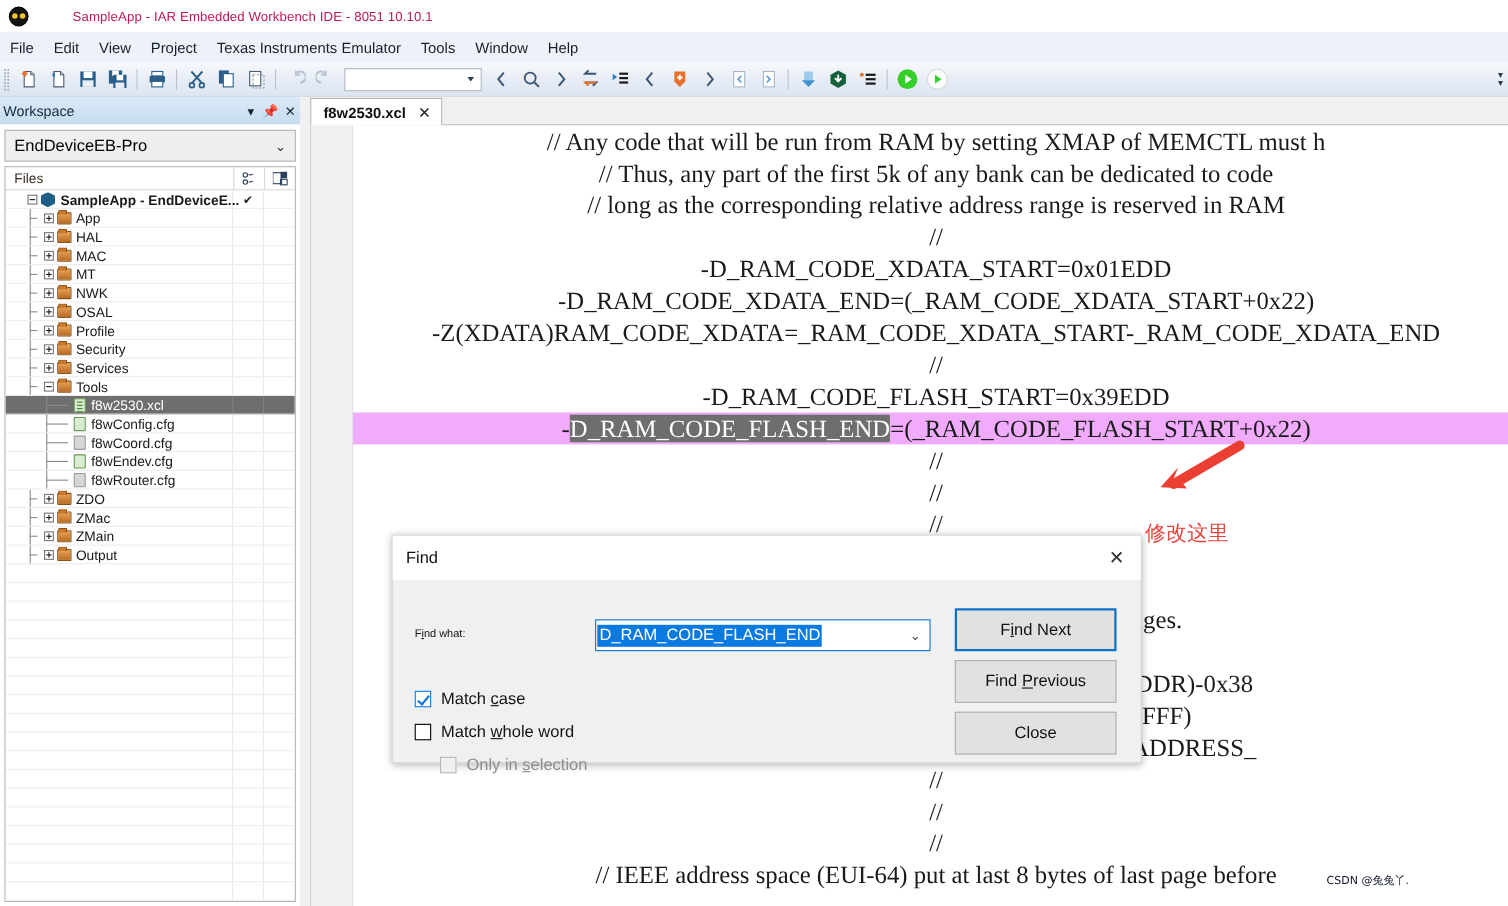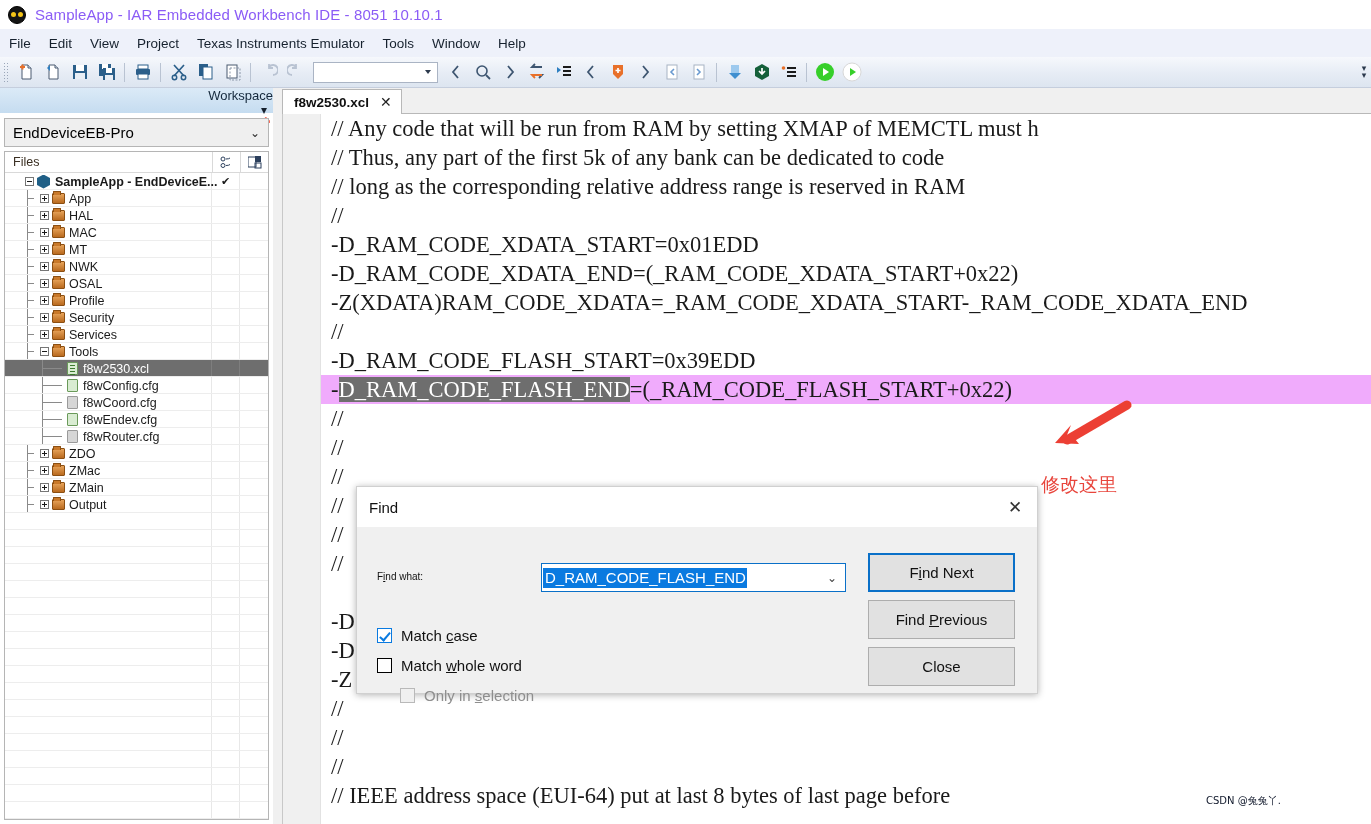--- a/index.html
+++ b/index.html
@@ -30,22 +30,23 @@
     border: 1px solid #000;
   }
   .app-icon::before, .app-icon::after {
     content: ""; position: absolute; top: 5px;
     width: 5px; height: 5px; border-radius: 50%;
     background: #f5c518;
   }
   .app-icon::before { left: 2px; }
   .app-icon::after  { right: 2px; }
   .title-text {
-    font-size: 15px; color: #8b5cf6; letter-spacing: .1px;
+    font-size: 12px; color: #be185d; letter-spacing: .1px;
     white-space: nowrap;
+    margin-left: 31px;
   }
 
   
   .menubar {
     position: absolute; left: 0; top: 29px; width: 1371px; height: 28px;
     background: #eef1fa;
     display: flex; align-items: center;
     font-size: 13.5px; color: #16212e;
   }
   .menu-item { padding: 4px 9px; white-space: nowrap; cursor: default; }
@@ -85,24 +86,23 @@
   .tb-overflow {
     margin-left: auto; width: 14px; height: 31px;
     display: flex; flex-direction: column; align-items: center; justify-content: center;
     flex: 0 0 auto; color: #2c3a4d; font-size: 9px; line-height: 7px;
   }
 
   
   .ws-header {
     position: absolute; left: 0; top: 88px; width: 273px; height: 25px;
     background: linear-gradient(to bottom,#dbeaf7,#c5dcf0);
-    display: flex; align-items: flex-end;
+    display: flex; align-items: center;
     font-size: 13px; color: #14283c;
     padding-left: 3px;
-    flex-direction: column;
   }
   .ws-header .ttl { flex: 1 1 auto; }
   .ws-hbtn {
     width: 18px; height: 20px; display: flex; align-items: center; justify-content: center;
     font-size: 12px; color: #16212e;
   }
   .ws-combo {
     position: absolute; left: 4px; top: 118px; width: 265px; height: 29px;
     background: #efefef; border: 1px solid #b5b5b5;
     display: flex; align-items: center; padding: 0 8px;
@@ -211,20 +211,21 @@
     font-size: 13.5px; font-weight: bold; color: #101010;
   }
   .tab .x { margin-left: 11px; font-weight: normal; font-size: 14px; color: #222; }
 
   
   .editor {
     position: absolute; left: 282px; top: 114px; width: 1089px; height: 710px;
     background: #ffffff;
     overflow: hidden;
     border-left: 1px solid #c8c8c8;
+    text-align: center;
   }
   .gutter {
     position: absolute; left: 0; top: 0; width: 38px; height: 710px;
     background: #f0f0f0; border-right: 1px solid #e2e2e2;
   }
   .codewrap {
     position: absolute; left: 38px; top: 0; right: 0; bottom: 0;
   }
   .cline {
     height: 29px; line-height: 29px;

